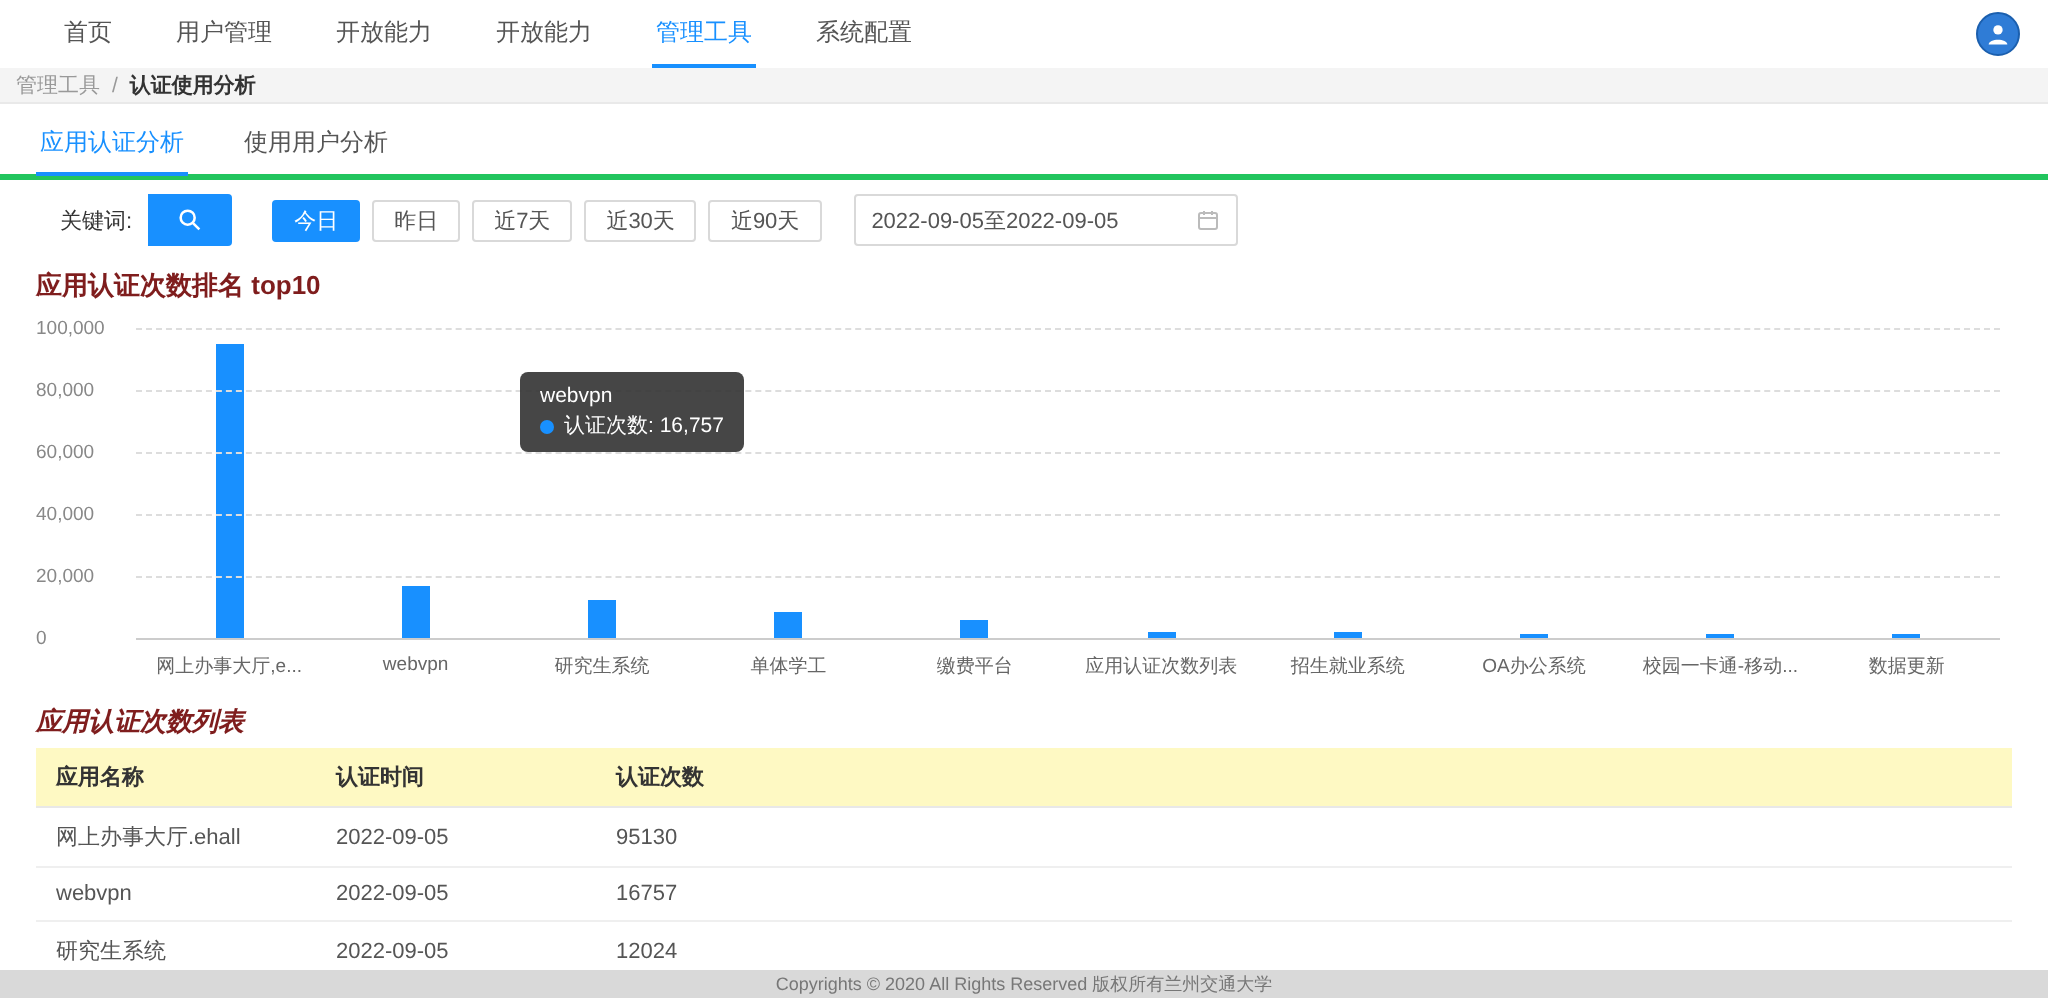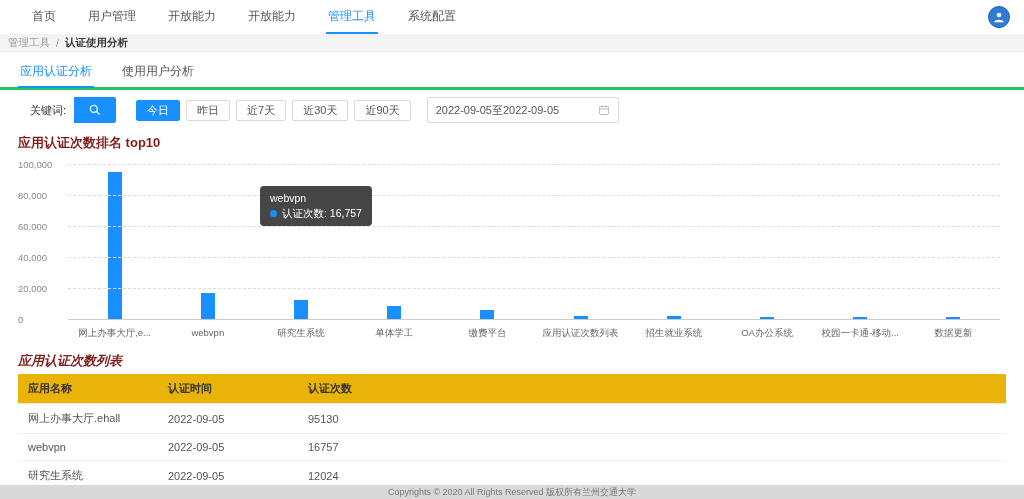--- a/index.html
+++ b/index.html
@@ -63,21 +63,21 @@
   .bar { width:14px; }
   .xlabels { position:absolute; left:50px; right:6px; bottom:2px; display:flex; }
   .xlabel { flex:1; text-align:center; font-size:9.5px; color:#666; white-space:nowrap; overflow:hidden; }
   .tooltip { position:absolute; left:242px; top:30px; background:rgba(50,50,50,.9); color:#fff;
     border-radius:4px; padding:5px 10px; font-size:10.5px; line-height:15px; z-index:5; }
   .tt-row { display:flex; align-items:center; }
   .dot { display:inline-block; width:7px; height:7px; border-radius:50%; background:#1890ff; margin-right:5px; }
 
   
   .data-table { width:calc(100% - 36px); margin:2px 18px 0; border-collapse:collapse; font-size:11px; }
-  .data-table th { background:#eab308; text-align:left; font-weight:bold; color:#333;
+  .data-table th { background:#fef9c3; text-align:left; font-weight:bold; color:#333;
     padding:7px 10px; border-bottom:1px solid #e8e8e8; }
   .data-table td { padding:7px 10px; border-bottom:1px solid #efefef; color:#555; }
 
   
   .footer { position:fixed; left:0; bottom:0; width:100%; height:14px; background:#d9d9d9;
     display:flex; align-items:center; justify-content:center; font-size:9px; color:#777; }
 </style>
 </head>
 <body>
 

